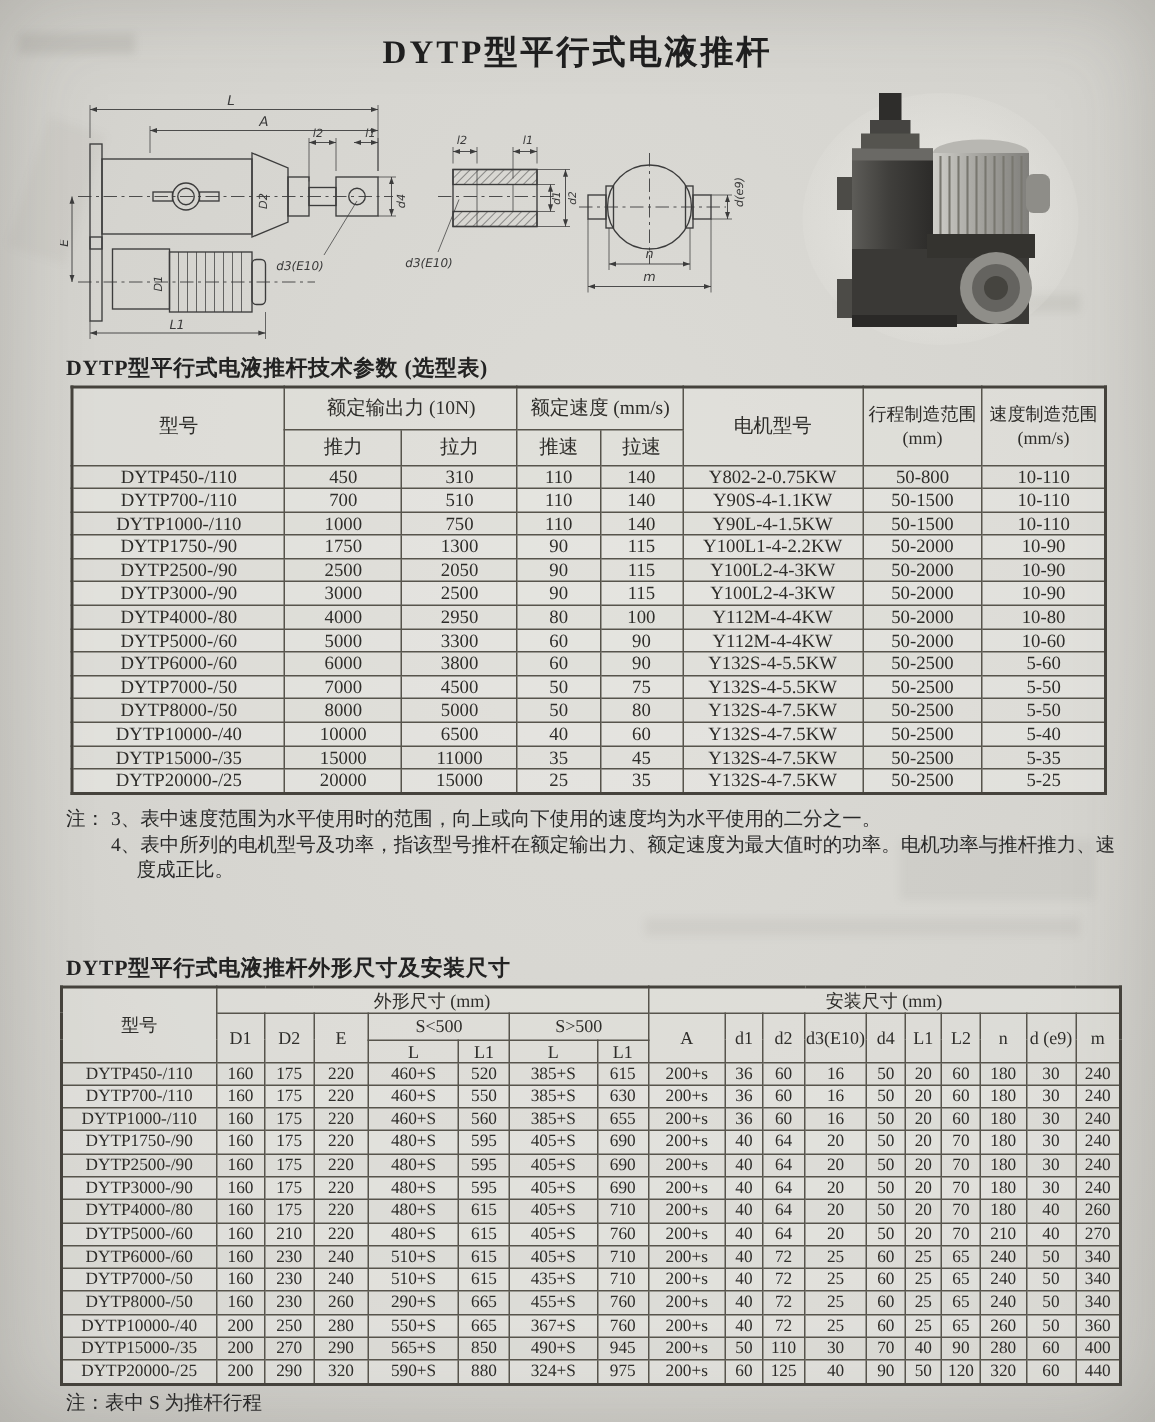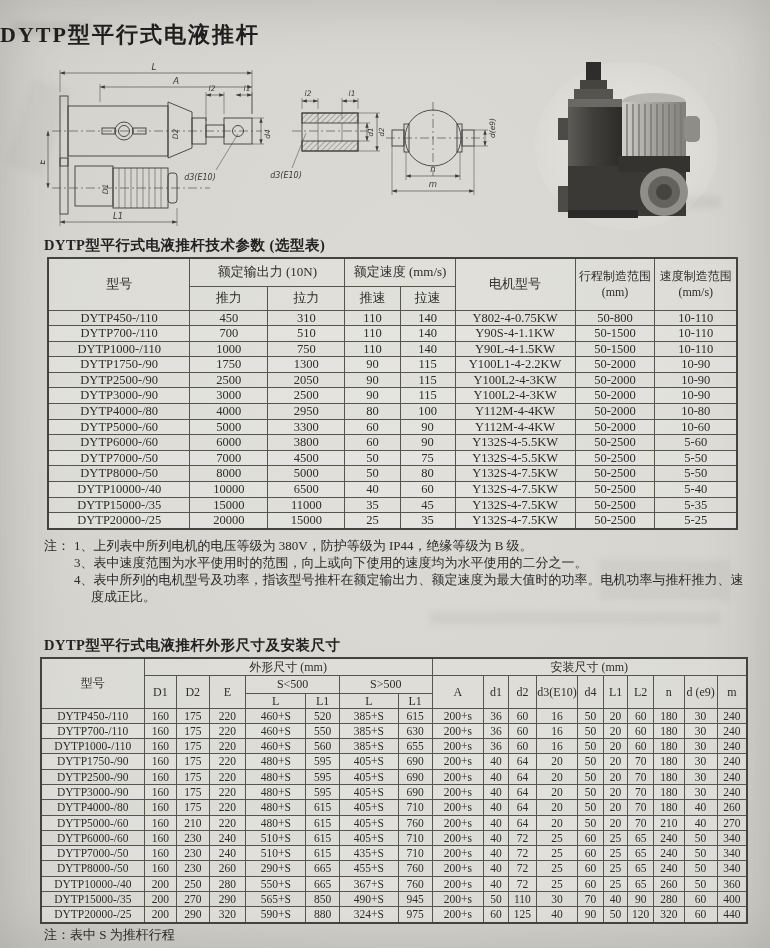--- a/index.html
+++ b/index.html
@@ -12,21 +12,21 @@
   }
   .page {
     position:relative; width:770px; height:948px;
     background:radial-gradient(ellipse at 52% 38%, #dcdbd6 0%, #d5d4cf 62%, #cbcac5 100%);
     box-shadow:inset 0 0 60px rgba(90,88,80,0.25);
   }
   .smudge { position:absolute; filter:blur(3px); opacity:.5; pointer-events:none; }
 
   .page-title {
     position:absolute; top:20px; left:0; width:100%;
-    text-align:left; font-size:22px; font-weight:bold; letter-spacing:2px; color:#1f1f1f;
+    text-align:center; font-size:22px; font-weight:bold; letter-spacing:2px; color:#1f1f1f;
   }
 
   .figure-row { position:absolute; top:58px; left:40px; width:700px; height:174px; }
   .drawing { position:absolute; left:0; top:0; }
   .photo { position:absolute; left:492px; top:0; }
 
   .caption { position:absolute; left:44px; font-size:14.5px; font-weight:bold; color:#222; letter-spacing:0.5px; }
   #caption1 { top:236px; }
   #caption2 { top:636px; }
 
@@ -300,21 +300,21 @@
           <th>拉速</th>
         </tr>
       </thead>
       <tbody>
           <tr>
             <td>DYTP450-/110</td>
             <td>450</td>
             <td>310</td>
             <td>110</td>
             <td>140</td>
-            <td>Y802-4-0.75KW</td>
+            <td>Y802-2-0.75KW</td>
             <td>50-800</td>
             <td>10-110</td>
           </tr>
           <tr>
             <td>DYTP700-/110</td>
             <td>700</td>
             <td>510</td>
             <td>110</td>
             <td>140</td>
             <td>Y90S-4-1.1KW</td>
@@ -441,21 +441,20 @@
             <td>50-2500</td>
             <td>5-25</td>
           </tr>
         </tbody>
     </table>
   </div>
 
   <div class="notes">
     <span class="notes-label">注：</span>
     <div class="notes-items">
-        <div class="note-line">1、上列表中所列电机的电压等级为 380V，防护等级为 IP44，绝缘等级为 B 级。</div>
         <div class="note-line">3、表中速度范围为水平使用时的范围，向上或向下使用的速度均为水平使用的二分之一。</div>
         <div class="note-line">4、表中所列的电机型号及功率，指该型号推杆在额定输出力、额定速度为最大值时的功率。电机功率与推杆推力、速度成正比。</div>
       </div>
   </div>
 
   <div class="caption" id="caption2">DYTP型平行式电液推杆外形尺寸及安装尺寸</div>
 
   <div class="t2-wrap">
     <table>
       <colgroup>

